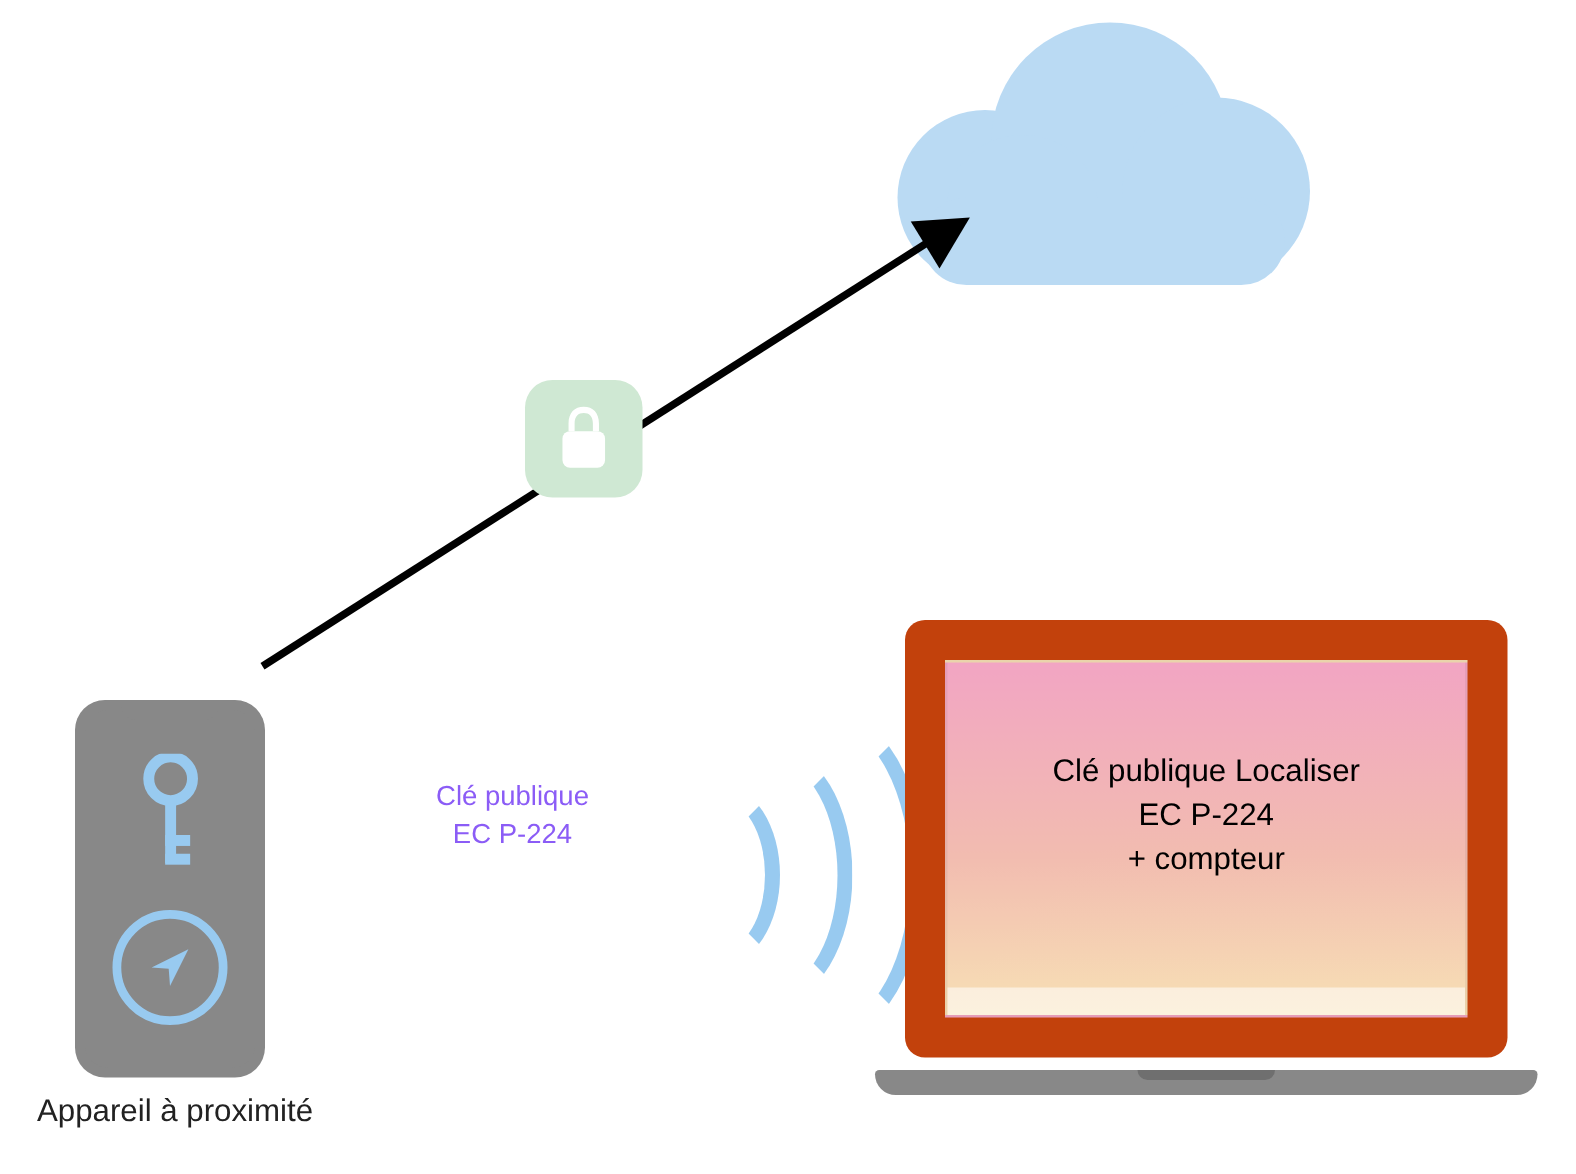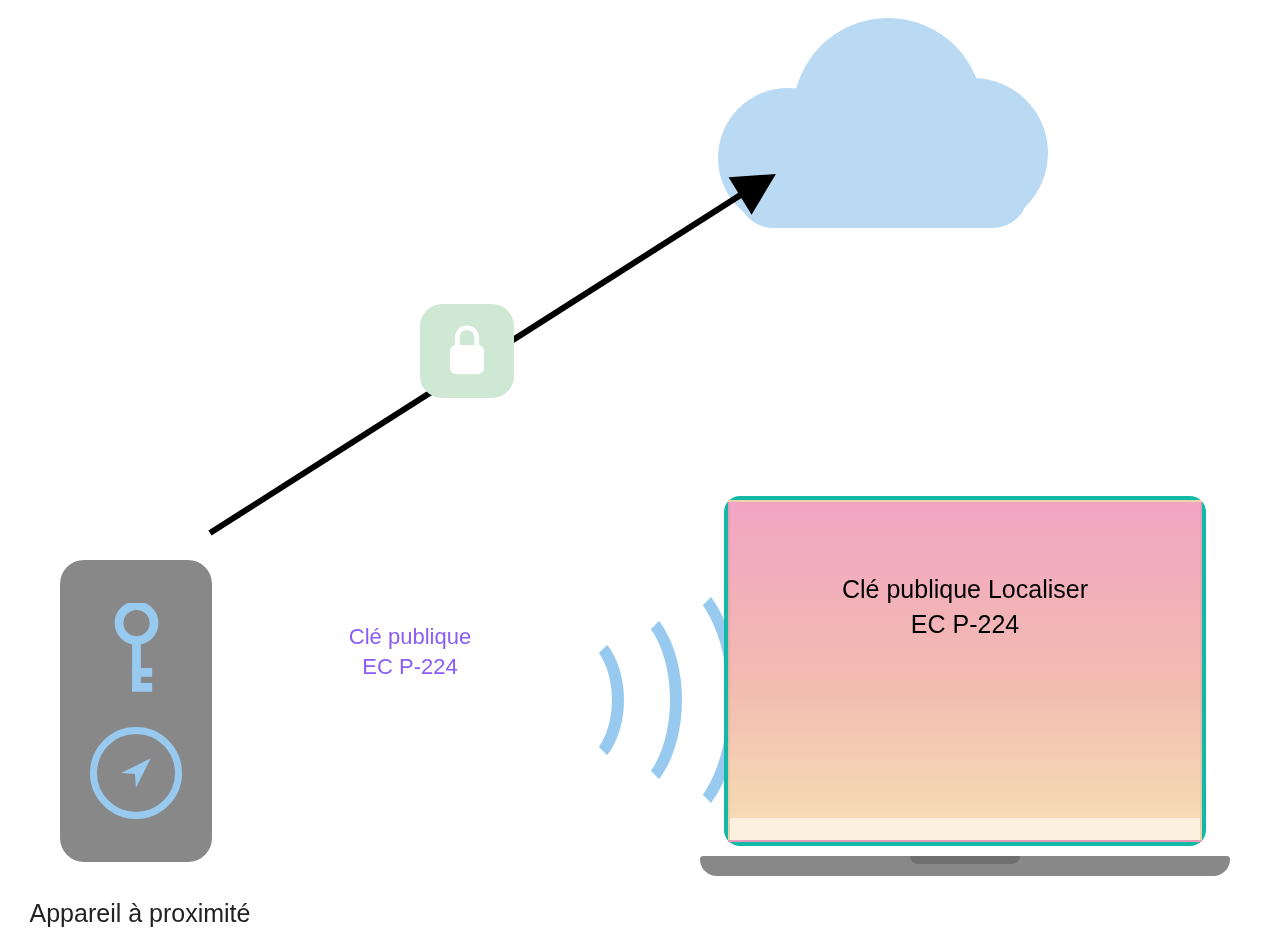--- a/index.html
+++ b/index.html
@@ -134,21 +134,20 @@
   .phone .compass svg { width: 42px; height: 42px; }
 
   .phone-caption {
     position: absolute;
     left: 0px;
     top: 875px;
     width: 280px;
     text-align: center;
     font-size: 25px;
     color: #222;
-    margin-top: 24px;
   }
 
   
   .mid-text {
     position: absolute;
     left: 295px;
     top: 622px;
     width: 230px;
     text-align: center;
     font-size: 22px;
@@ -186,23 +185,23 @@
     top: 496px;
     width: 530px;
     height: 380px;
   }
   .laptop .lid {
     position: absolute;
     left: 24px;
     top: 0;
     right: 24px;
     bottom: 30px;
-    background: #14b8a6;
+    background: #c2410c;
     border-radius: 16px;
-    padding: 4px;
+    padding: 32px;
     box-sizing: border-box;
   }
   .laptop .lcd {
     width: 100%;
     height: 100%;
     box-sizing: border-box;
     background: linear-gradient(to bottom, #f2a5c3 0%, #f2bcb0 55%, #f7e0b5 100%);
     border: 2px solid rgba(0,0,0,0.05);
     position: relative;
   }
@@ -297,20 +296,21 @@
     <div class="arc a3"></div>
     <div class="arc a4"></div>
   </div>
 
   <div class="laptop">
     <div class="lid">
       <div class="lcd">
         <div class="txt">
           <div>Clé publique Localiser</div>
           <div>EC P-224</div>
+          <div>+ compteur</div>
         </div>
         <div class="menubar"></div>
       </div>
     </div>
     <div class="base"></div>
   </div>
 
 </div>
 
 </body></html>

